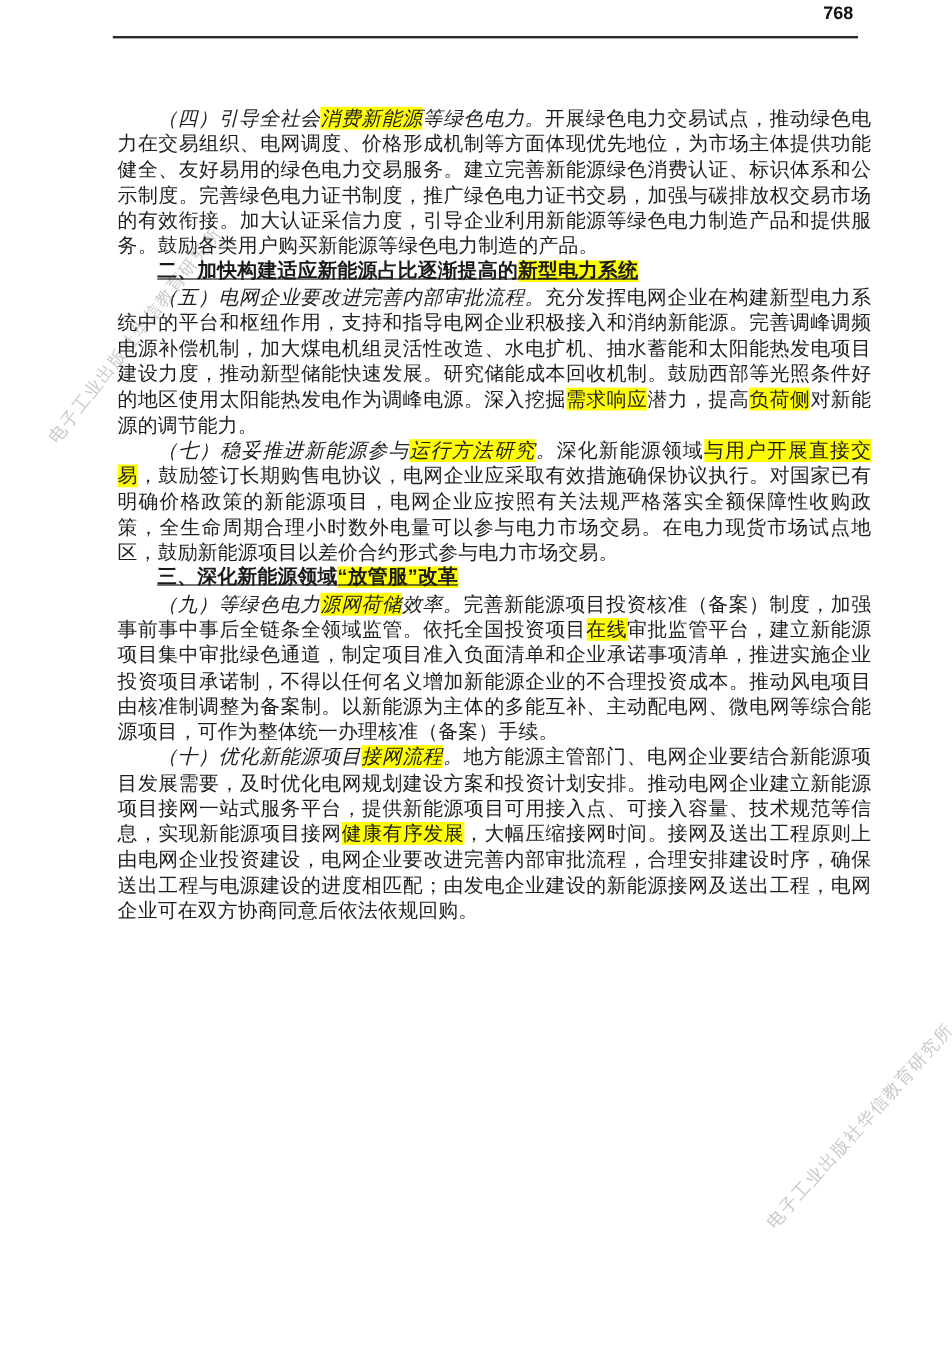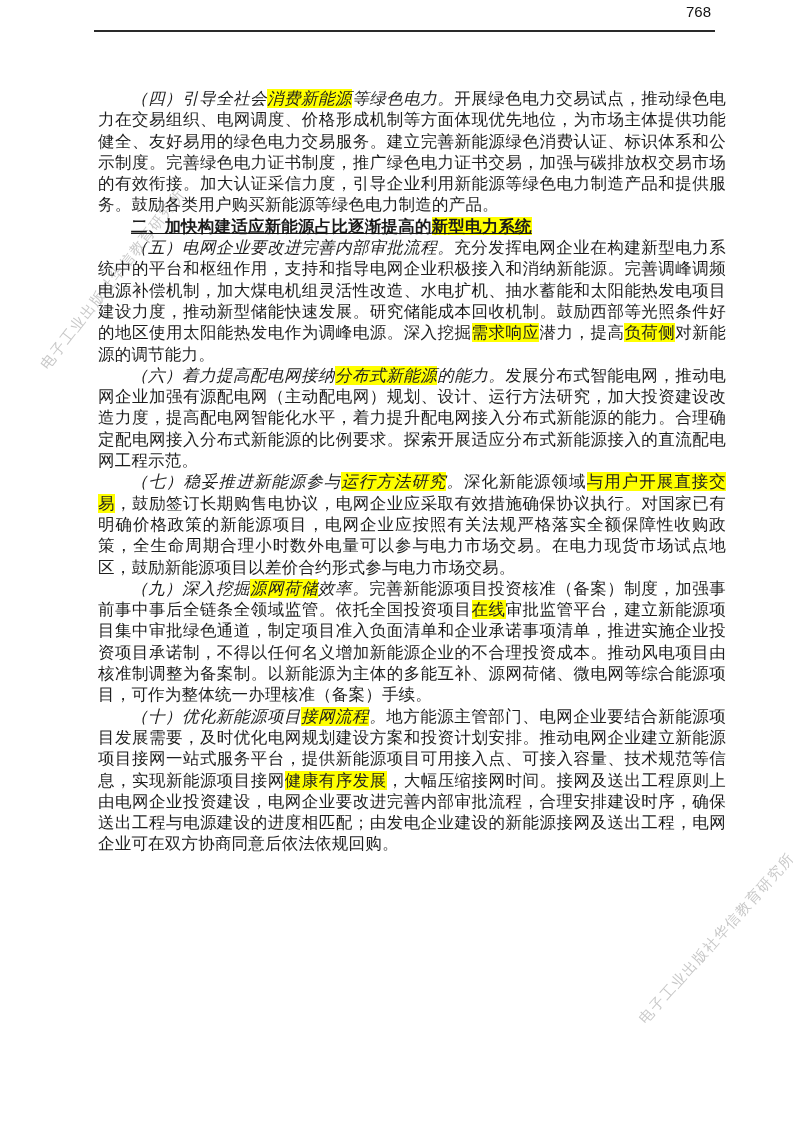--- a/index.html
+++ b/index.html
@@ -11,21 +11,21 @@
     overflow: hidden;
     font-family: "Liberation Serif", "DejaVu Serif", serif;
     color: #1e1e1e;
   }
   .page-number {
     position: absolute;
     top: 3px;
     right: 82px;
     font-family: "Liberation Sans", "DejaVu Sans", sans-serif;
     font-size: 15px;
-    font-weight: 400;
+    font-weight: 700;
     color: #111111;
   }
   .head-rule {
     position: absolute;
     left: 94px;
     top: 30px;
     width: 621px;
     height: 2px;
     background: #2a2a2a;
   }
@@ -67,17 +67,17 @@
 <div class="page-number">768</div>
 <div class="head-rule"></div>
 
 <div class="watermark left">电子工业出版社华信教育研究所</div>
 <div class="watermark right">电子工业出版社华信教育研究所</div>
 
 <main class="doc-body">
     <p class="para"><span class="kai">（四）引导全社会</span><span class="hl kai">消费新能源</span><span class="kai">等绿色电力。</span><span>开展绿色电力交易试点，推动绿色电力在交易组织、电网调度、价格形成机制等方面体现优先地位，为市场主体提供功能健全、友好易用的绿色电力交易服务。建立完善新能源绿色消费认证、标识体系和公示制度。完善绿色电力证书制度，推广绿色电力证书交易，加强与碳排放权交易市场的有效衔接。加大认证采信力度，引导企业利用新能源等绿色电力制造产品和提供服务。鼓励各类用户购买新能源等绿色电力制造的产品。</span></p>
     <p class="heading"><span>二、加快构建适应新能源占比逐渐提高的</span><span class="hl">新型电力系统</span></p>
     <p class="para"><span class="kai">（五）电网企业要改进完善内部审批流程。</span><span>充分发挥电网企业在构建新型电力系统中的平台和枢纽作用，支持和指导电网企业积极接入和消纳新能源。完善调峰调频电源补偿机制，加大煤电机组灵活性改造、水电扩机、抽水蓄能和太阳能热发电项目建设力度，推动新型储能快速发展。研究储能成本回收机制。鼓励西部等光照条件好的地区使用太阳能热发电作为调峰电源。深入挖掘</span><span class="hl">需求响应</span><span>潜力，提高</span><span class="hl">负荷侧</span><span>对新能源的调节能力。</span></p>
-    <p class="para"><span class="kai">（六）着力提高配电网接纳</span><span class="hl kai">分布式新能源</span><span class="kai">的能力。</span><span>发展分布式智能电网，推动电网企业加强有源配电网（主动配电网）规划、设计、运行方法研究，加大投资建设改造力度，提高配电网智能化水平，着力提升配电网接入分布式新能源的能力。合理确定配电网接入分布式新能源的比例要求。探索开展适应分布式新能源接入的直流配电网工程示范。</span></p>
     <p class="para"><span class="kai">（七）稳妥推进新能源参与</span><span class="hl kai">运行方法研究</span><span class="kai">。</span><span>深化新能源领域</span><span class="hl">与用户开展直接交易</span><span>，鼓励签订长期购售电协议，电网企业应采取有效措施确保协议执行。对国家已有明确价格政策的新能源项目，电网企业应按照有关法规严格落实全额保障性收购政策，全生命周期合理小时数外电量可以参与电力市场交易。在电力现货市场试点地区，鼓励新能源项目以差价合约形式参与电力市场交易。</span></p>
-    <p class="para"><span class="kai">（九）深入挖掘</span><span class="hl kai">源网荷储</span><span class="kai">效率。</span><span>完善新能源项目投资核准（备案）制度，加强事前事中事后全链条全领域监管。依托全国投资项目</span><span class="hl">在线</span><span>审批监管平台，建立新能源项目集中审批绿色通道，制定项目准入负面清单和企业承诺事项清单，推进实施企业投资项目承诺制，不得以任何名义增加新能源企业的不合理投资成本。推动风电项目由核准制调整为备案制。以新能源为主体的多能互补、源网荷储、微电网等综合能源项目，可作为整体统一办理核准（备案）手续。</span></p>
+    <p class="heading"><span>三、深化新能源领域</span><span class="hl">“放管服”改革</span></p>
+    <p class="para"><span class="kai">（九）等绿色电力</span><span class="hl kai">源网荷储</span><span class="kai">效率。</span><span>完善新能源项目投资核准（备案）制度，加强事前事中事后全链条全领域监管。依托全国投资项目</span><span class="hl">在线</span><span>审批监管平台，建立新能源项目集中审批绿色通道，制定项目准入负面清单和企业承诺事项清单，推进实施企业投资项目承诺制，不得以任何名义增加新能源企业的不合理投资成本。推动风电项目由核准制调整为备案制。以新能源为主体的多能互补、主动配电网、微电网等综合能源项目，可作为整体统一办理核准（备案）手续。</span></p>
     <p class="para"><span class="kai">（十）优化新能源项目</span><span class="hl kai">接网流程</span><span class="kai">。</span><span>地方能源主管部门、电网企业要结合新能源项目发展需要，及时优化电网规划建设方案和投资计划安排。推动电网企业建立新能源项目接网一站式服务平台，提供新能源项目可用接入点、可接入容量、技术规范等信息，实现新能源项目接网</span><span class="hl">健康有序发展</span><span>，大幅压缩接网时间。接网及送出工程原则上由电网企业投资建设，电网企业要改进完善内部审批流程，合理安排建设时序，确保送出工程与电源建设的进度相匹配；由发电企业建设的新能源接网及送出工程，电网企业可在双方协商同意后依法依规回购。</span></p>
   </main>
 
 </body></html>

